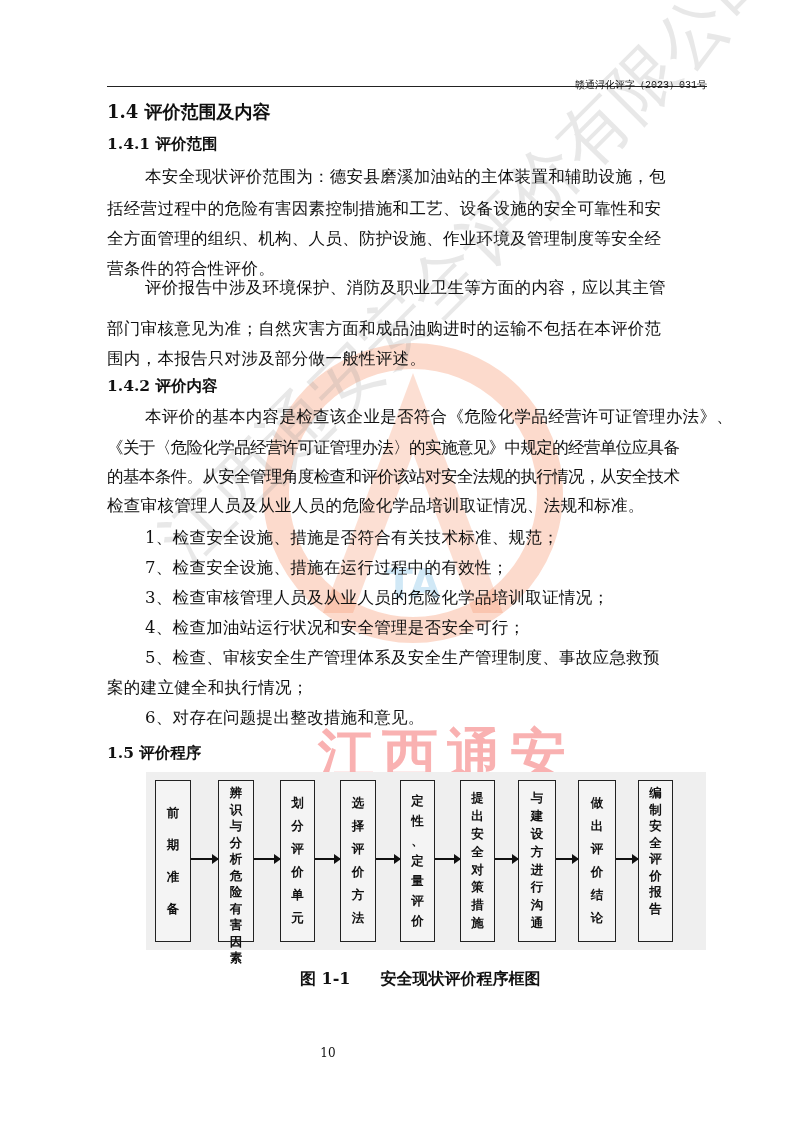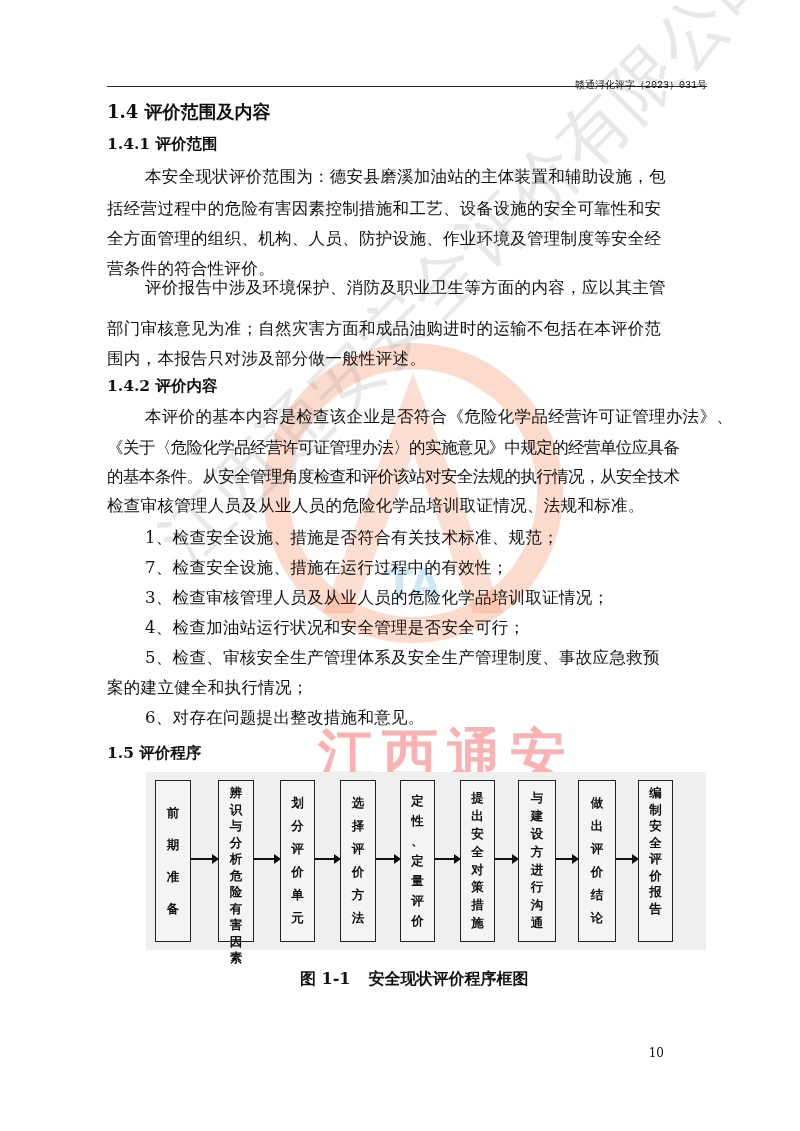--- a/index.html
+++ b/index.html
@@ -38,22 +38,22 @@
             background: #f4f4f4; box-sizing: border-box; display: flex; flex-direction: column;
             align-items: center; justify-content: space-evenly; padding: 6px 0; }
     .fbox span { font-size: 12.5px; font-weight: bold; line-height: 1; font-family: "DejaVu Sans", sans-serif; }
     .fbox.dense { justify-content: flex-start; gap: 4px; padding-top: 6px; }
     .arrow { position: absolute; top: 86px; height: 2px; background: #111; }
     .arrow::after { content: ""; position: absolute; right: -1px; top: -4px;
                     border-left: 7px solid #111; border-top: 5px solid transparent;
                     border-bottom: 5px solid transparent; }
 
     .caption { position: absolute; left: 300px; top: 969px; font-size: 16px; font-weight: bold; }
-    .caption .num { margin-right: 18px; text-align: right; }
-    .pageno { position: absolute; left: 8px; width: 656px; top: 1046px; text-align: right; font-size: 12px; }
+    .caption .num { margin-right: 30px; text-align: right; }
+    .pageno { position: absolute; left: 0; width: 656px; top: 1046px; text-align: center; font-size: 12px; }
   </style>
 </head>
 <body>
 
 <div class="wm wm-circle"></div>
 <svg class="wm" style="left:263px;top:343px" width="300" height="300">
   <polygon points="150,30 60,270 90,270 150,110 210,270 240,270" fill="rgba(245,150,110,0.30)"></polygon>
   <text x="150" y="255" text-anchor="middle" font-size="40" fill="rgba(120,190,230,0.35)" font-family="DejaVu Sans, sans-serif" font-weight="bold">TA</text>
 </svg>
 <div class="wm wm-diag">江西通安安全评价有限公司</div>

